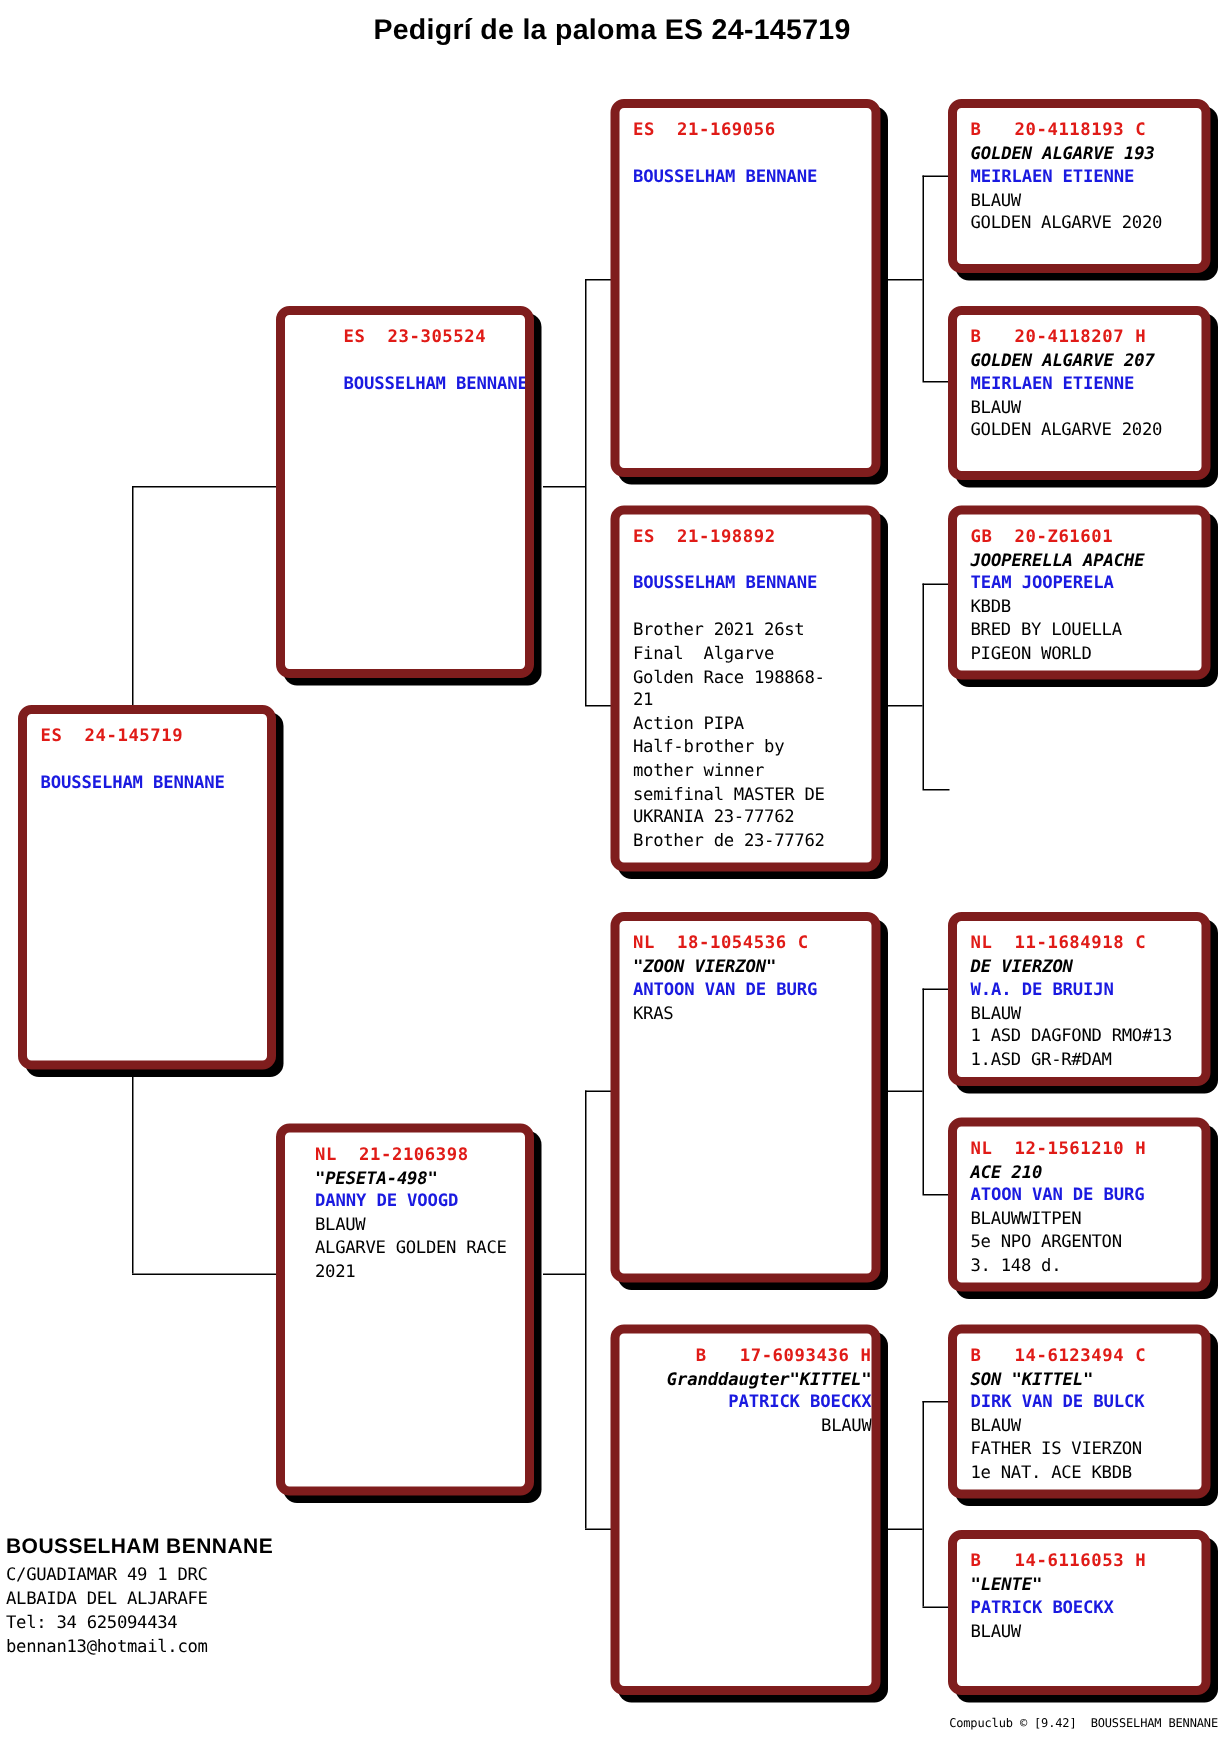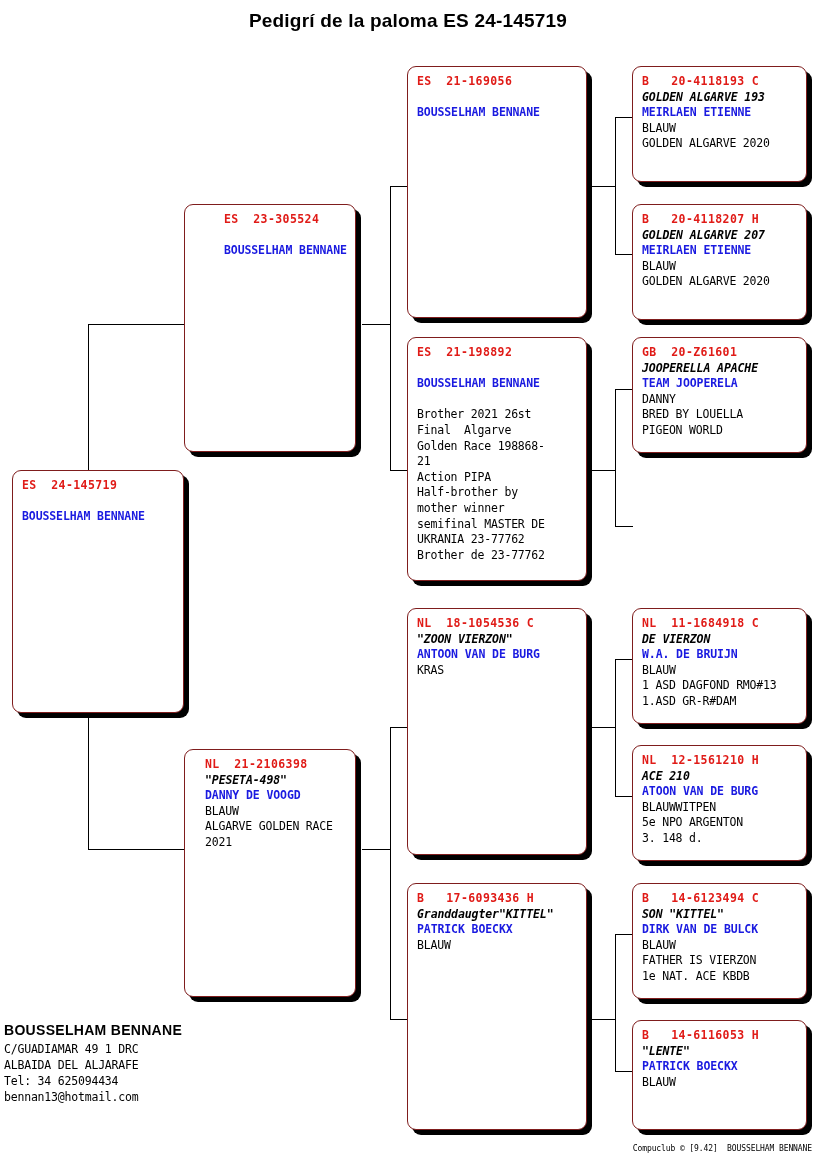--- a/index.html
+++ b/index.html
@@ -11,21 +11,21 @@
 
   .title{
     position:absolute;left:0;top:6px;width:816px;text-align:center;
     font-family:"Liberation Sans","DejaVu Sans",sans-serif;
     font-size:19px;font-weight:bold;color:#000;letter-spacing:.2px;
   }
 
   
   .card{
     position:absolute;box-sizing:border-box;
-    background:#fff;border:1px solid #7f1d1d;border-radius:9px;
+    background:#fff;border:6px solid #7f1d1d;border-radius:9px;
     box-shadow:5px 5px 0 0 #000;
     padding:7px 0 0 9px;
     overflow:hidden;
     z-index:3;
   }
   .ln{
     display:block;white-space:pre;
     font-size:11.5px;line-height:15.6px;letter-spacing:-0.2px;
     color:#000;
   }
@@ -138,21 +138,21 @@
     <span class="ln">Brother de 23-77762</span>
   </div>
 
   <div class="card" style="left:407px; top:604px; width:180px; height:247px;">
     <span class="ln id">NL  18-1054536 C</span>
     <span class="ln nm">"ZOON VIERZON"</span>
     <span class="ln br">ANTOON VAN DE BURG</span>
     <span class="ln">KRAS</span>
   </div>
 
-  <div class="card" style="left:407px; top:879px; width:180px; height:247px;">
+  <div class="card" style="left:407px; top:879px; width:180px; height:247px;text-align:right;">
     <span class="ln id">B   17-6093436 H</span>
     <span class="ln nm">Granddaugter"KITTEL"</span>
     <span class="ln br">PATRICK BOECKX</span>
     <span class="ln">BLAUW</span>
   </div>
 
   <div class="card" style="left:632px; top:62px; width:175px; height:116px;">
     <span class="ln id">B   20-4118193 C</span>
     <span class="ln nm">GOLDEN ALGARVE 193</span>
     <span class="ln br">MEIRLAEN ETIENNE</span>
@@ -165,21 +165,21 @@
     <span class="ln nm">GOLDEN ALGARVE 207</span>
     <span class="ln br">MEIRLAEN ETIENNE</span>
     <span class="ln">BLAUW</span>
     <span class="ln">GOLDEN ALGARVE 2020</span>
   </div>
 
   <div class="card" style="left:632px; top:333px; width:175px; height:116px;">
     <span class="ln id">GB  20-Z61601</span>
     <span class="ln nm">JOOPERELLA APACHE</span>
     <span class="ln br">TEAM JOOPERELA</span>
-    <span class="ln">DANNY</span>
+    <span class="ln">KBDB</span>
     <span class="ln">BRED BY LOUELLA</span>
     <span class="ln">PIGEON WORLD</span>
   </div>
 
 
   <div class="card" style="left:632px; top:604px; width:175px; height:116px;">
     <span class="ln id">NL  11-1684918 C</span>
     <span class="ln nm">DE VIERZON</span>
     <span class="ln br">W.A. DE BRUIJN</span>
     <span class="ln">BLAUW</span>

